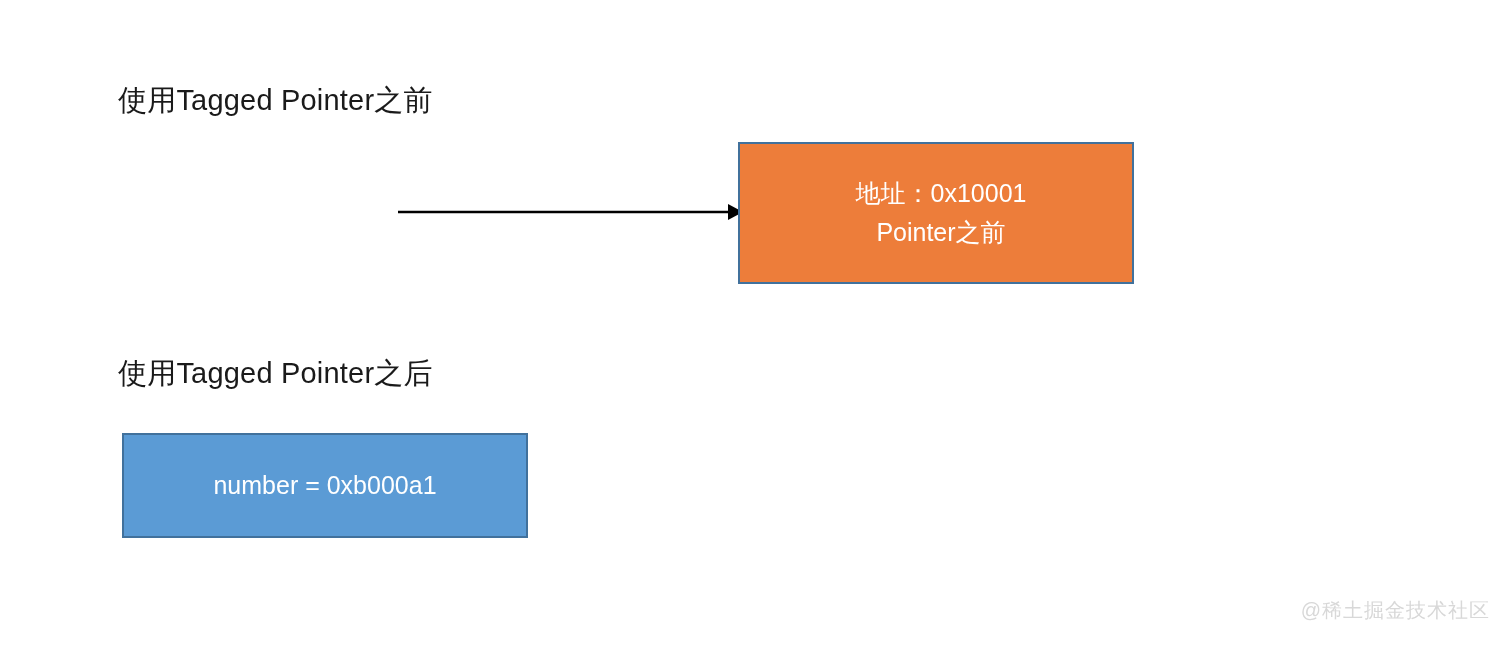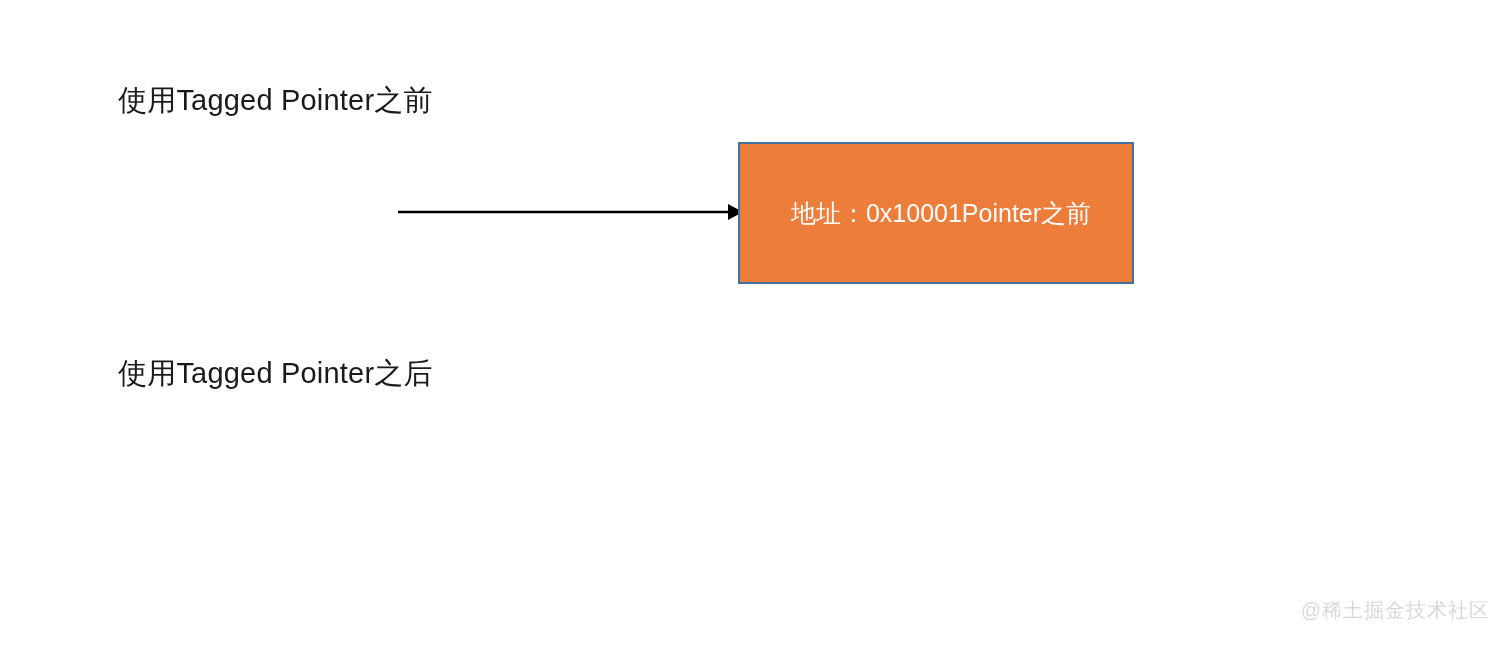--- a/index.html
+++ b/index.html
@@ -30,21 +30,21 @@
     white-space: nowrap;
     letter-spacing: 0.2px;
   }
   #heading-before { left: 118px; top: 83px; text-align: right; }
   #heading-after  { left: 118px; top: 356px; text-align: center; }
 
   .box {
     position: absolute;
     box-sizing: border-box;
     display: flex;
-    flex-direction: row;
+    flex-direction: column;
     align-items: center;
     justify-content: center;
     color: #ffffff;
     text-align: center;
   }
 
   .box-blue {
     background: #5b9bd5;
     border: 2px solid #41719c;
   }
@@ -121,16 +121,19 @@
     <polygon points="330,8 345,16 330,24" fill="#000000"></polygon>
   </svg>
 
   <div class="box box-orange" id="box-nsnumber-object">
     <span class="obj-line">地址：0x10001</span>
     <span class="obj-line">Pointer之前</span>
   </div>
 
   <div class="heading" id="heading-after">使用Tagged Pointer之后</div>
 
+  <div class="box box-blue" id="box-pointer-after">
+    <span class="box-label">number = 0xb000a1</span>
+  </div>
 
   <div class="watermark">@稀土掘金技术社区</div>
 
 </div>
 
 </body></html>

